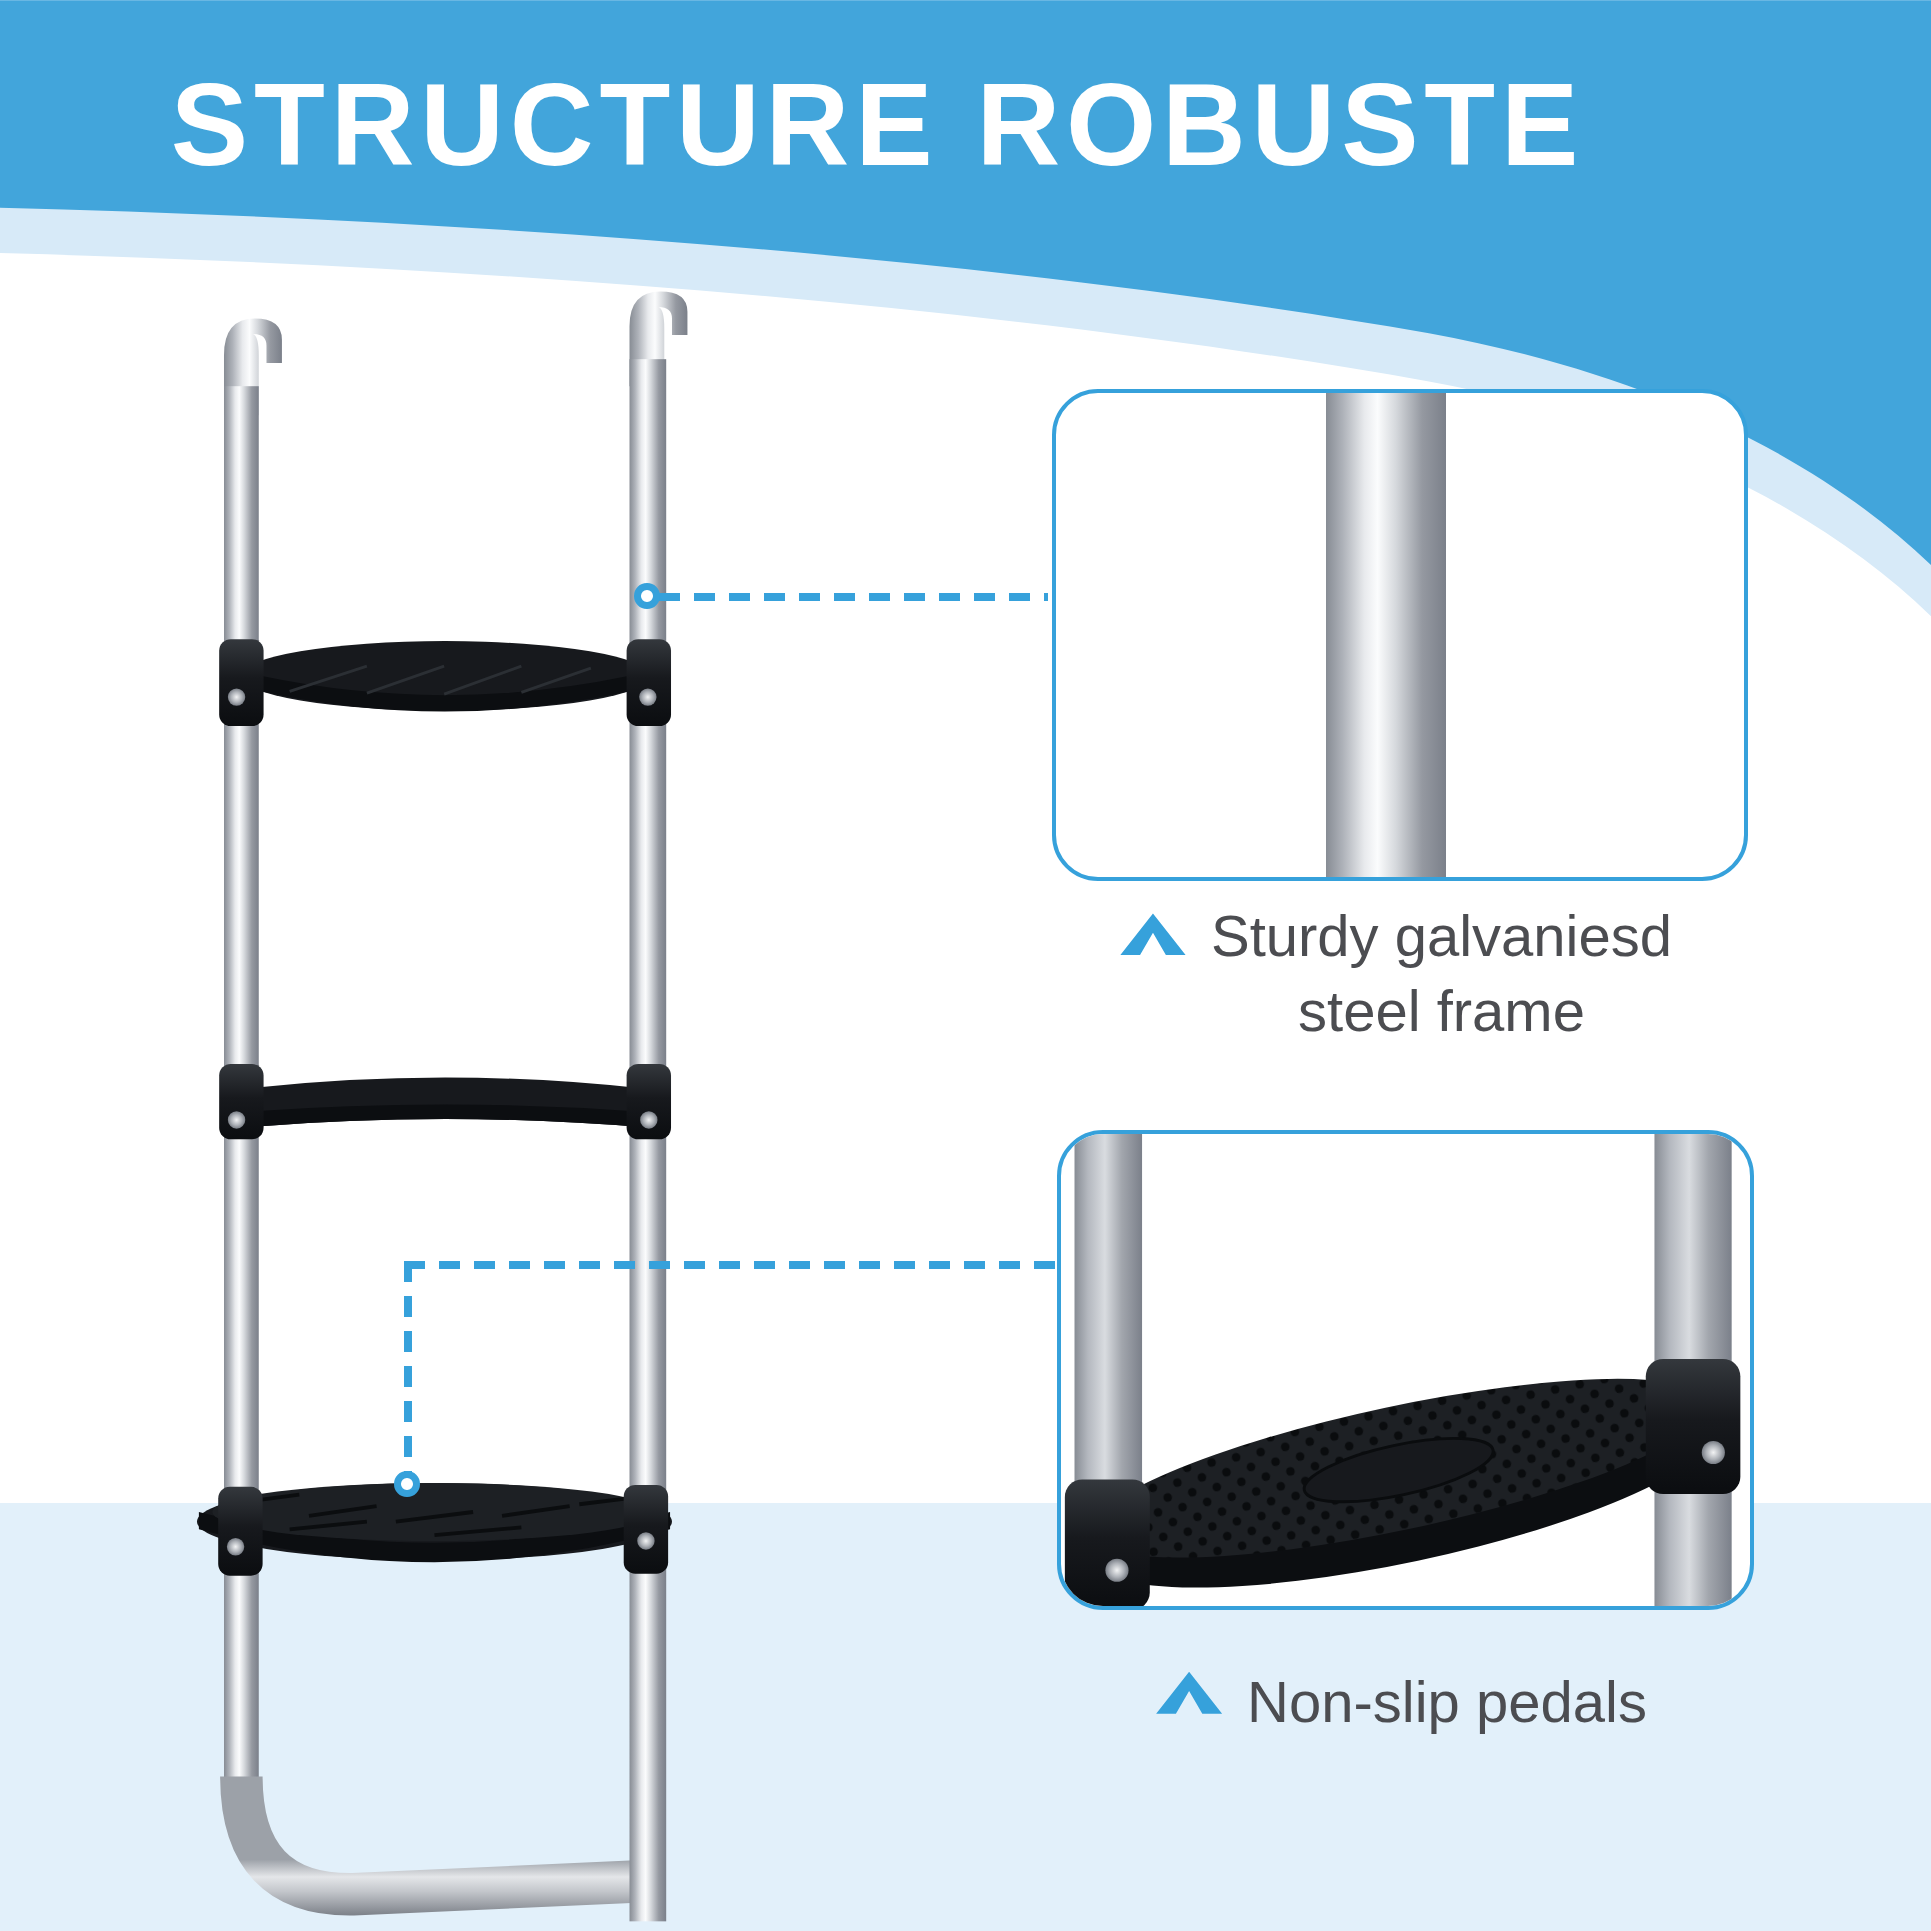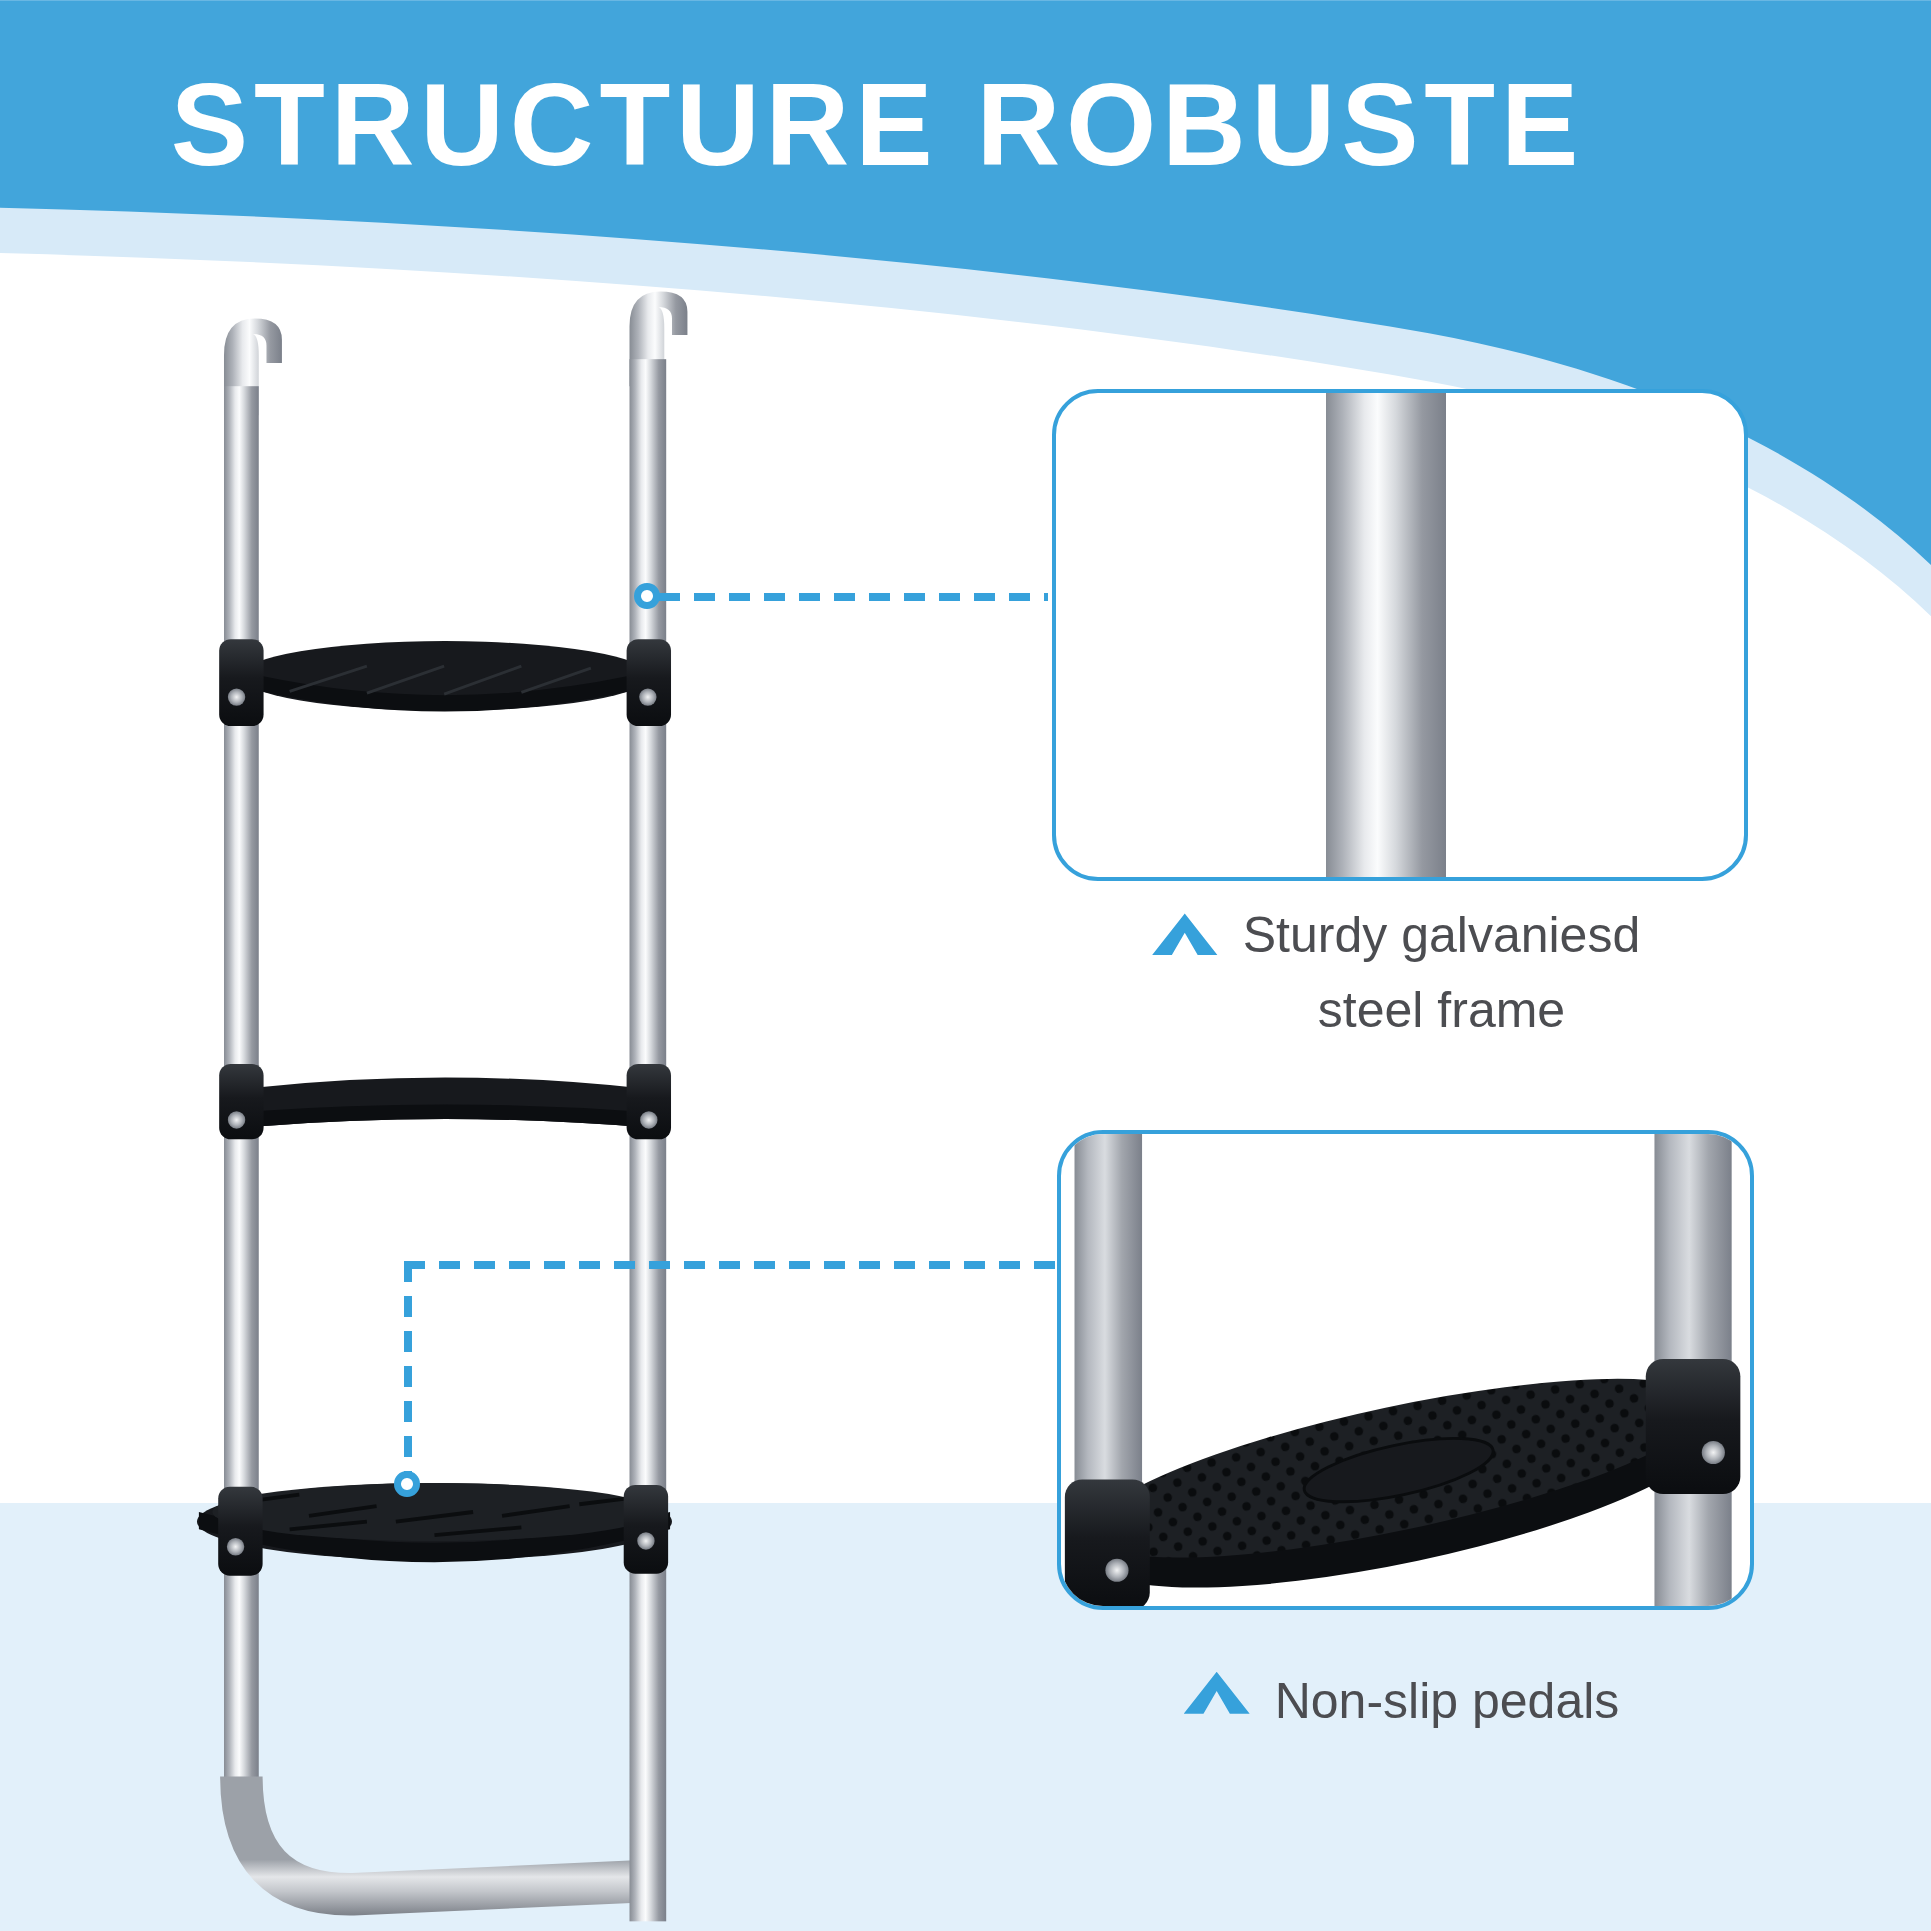--- a/index.html
+++ b/index.html
@@ -37,21 +37,21 @@
     border-radius:46px;overflow:hidden;
   }
   .box1{left:1052px;top:389px;width:688px;height:484px;}
   .box2{left:1057px;top:1130px;width:689px;height:472px;}
   .big-tube{
     position:absolute;left:270px;top:-3.9px;width:120px;height:491px;
     background:linear-gradient(90deg,#878c94 0%,#aeb2b9 14%,#e8eaed 32%,#fbfcfd 43%,#d6d9dd 58%,#9599a1 80%,#7b808a 100%);
   }
   
   .caption{position:absolute;display:flex;align-items:flex-start;justify-content:center;color:#4C4D51;}
-  .caption .txt{font-size:50px;line-height:75px;text-align:center;white-space:pre-line;}
+  .caption .txt{font-size:58px;line-height:75px;text-align:center;white-space:pre-line;}
   .cap1{left:1052px;top:898px;width:688px;}
   .cap2{left:1057px;top:1643px;width:689px;margin-top:21px;}
   .tri{
     width:66px;height:42px;background:var(--accent,#36A1DB);margin-right:25px;margin-top:15.4px;
     clip-path:polygon(50% 0,100% 100%,70% 100%,50% 46%,30% 100%,0 100%);
     flex:0 0 auto;
   }
   .cap2 .tri{margin-top:7.7px;}
 </style>
 </head>

